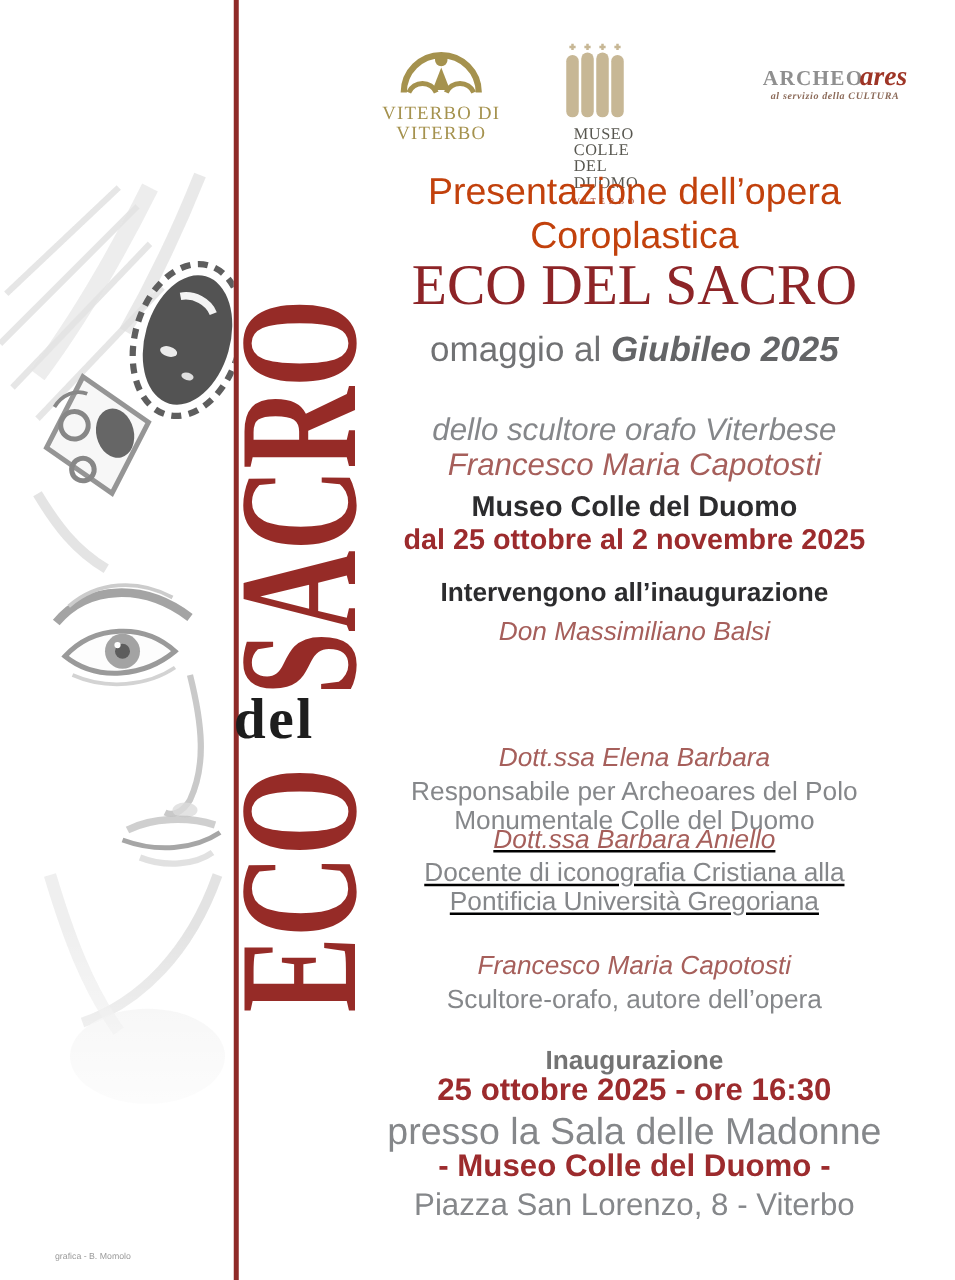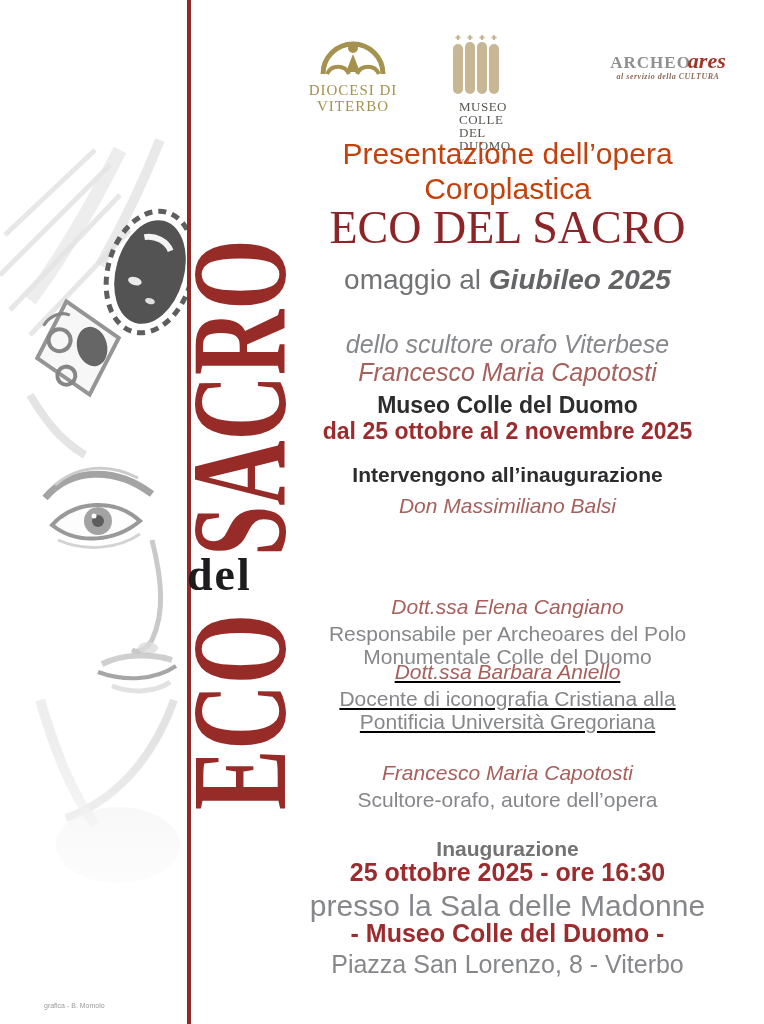--- a/index.html
+++ b/index.html
@@ -132,21 +132,21 @@
 
   <div class="logo logo-diocesi">
     <svg width="68" height="46" viewBox="0 0 68 46">
       <path d="M4,44 A30,30 0 0 1 64,44" fill="none" stroke="#a5924e" stroke-width="5"></path>
       <path d="M8,44 A12,12 0 0 1 30,44" fill="none" stroke="#a5924e" stroke-width="4"></path>
       <path d="M38,44 A12,12 0 0 1 60,44" fill="none" stroke="#a5924e" stroke-width="4"></path>
       <circle cx="34" cy="18" r="5" fill="#a5924e"></circle>
       <path d="M34,24 L27,42 L41,42 Z" fill="#a5924e"></path>
     </svg>
     <div class="diocesi-text">
-      <div>DIOCESI DI</div>
+      <div>VITERBO DI</div>
       <div>VITERBO</div>
     </div>
   </div>
 
   <div class="logo logo-museo">
     <svg width="50" height="62" viewBox="0 0 50 62">
       <g stroke="#c7b795" stroke-width="2">
         <path d="M6,8 L6,3 M3.5,5.5 L8.5,5.5"></path>
         <path d="M18,8 L18,3 M15.5,5.5 L20.5,5.5"></path>
         <path d="M30,8 L30,3 M27.5,5.5 L32.5,5.5"></path>
@@ -195,21 +195,21 @@
       <div>Museo Colle del Duomo</div>
       <div class="venue-dates">dal 25 ottobre al 2 novembre 2025</div>
     </div>
 
     <div class="block speakers-heading">Intervengono all’inaugurazione</div>
 
     <div class="block speaker sp1">
       <div class="name">Don Massimiliano Balsi</div>
     </div>
     <div class="block speaker sp2">
-      <div class="name">Dott.ssa Elena Cangiano</div>
+      <div class="name">Dott.ssa Elena Barbara</div>
       <div class="role">Responsabile per Archeoares del Polo
 Monumentale Colle del Duomo</div>
     </div>
     <div class="block speaker sp3">
       <div class="name">Dott.ssa Barbara Aniello</div>
       <div class="role">Docente di iconografia Cristiana alla
 Pontificia Università Gregoriana</div>
     </div>
     <div class="block speaker sp4">
       <div class="name">Francesco Maria Capotosti</div>

